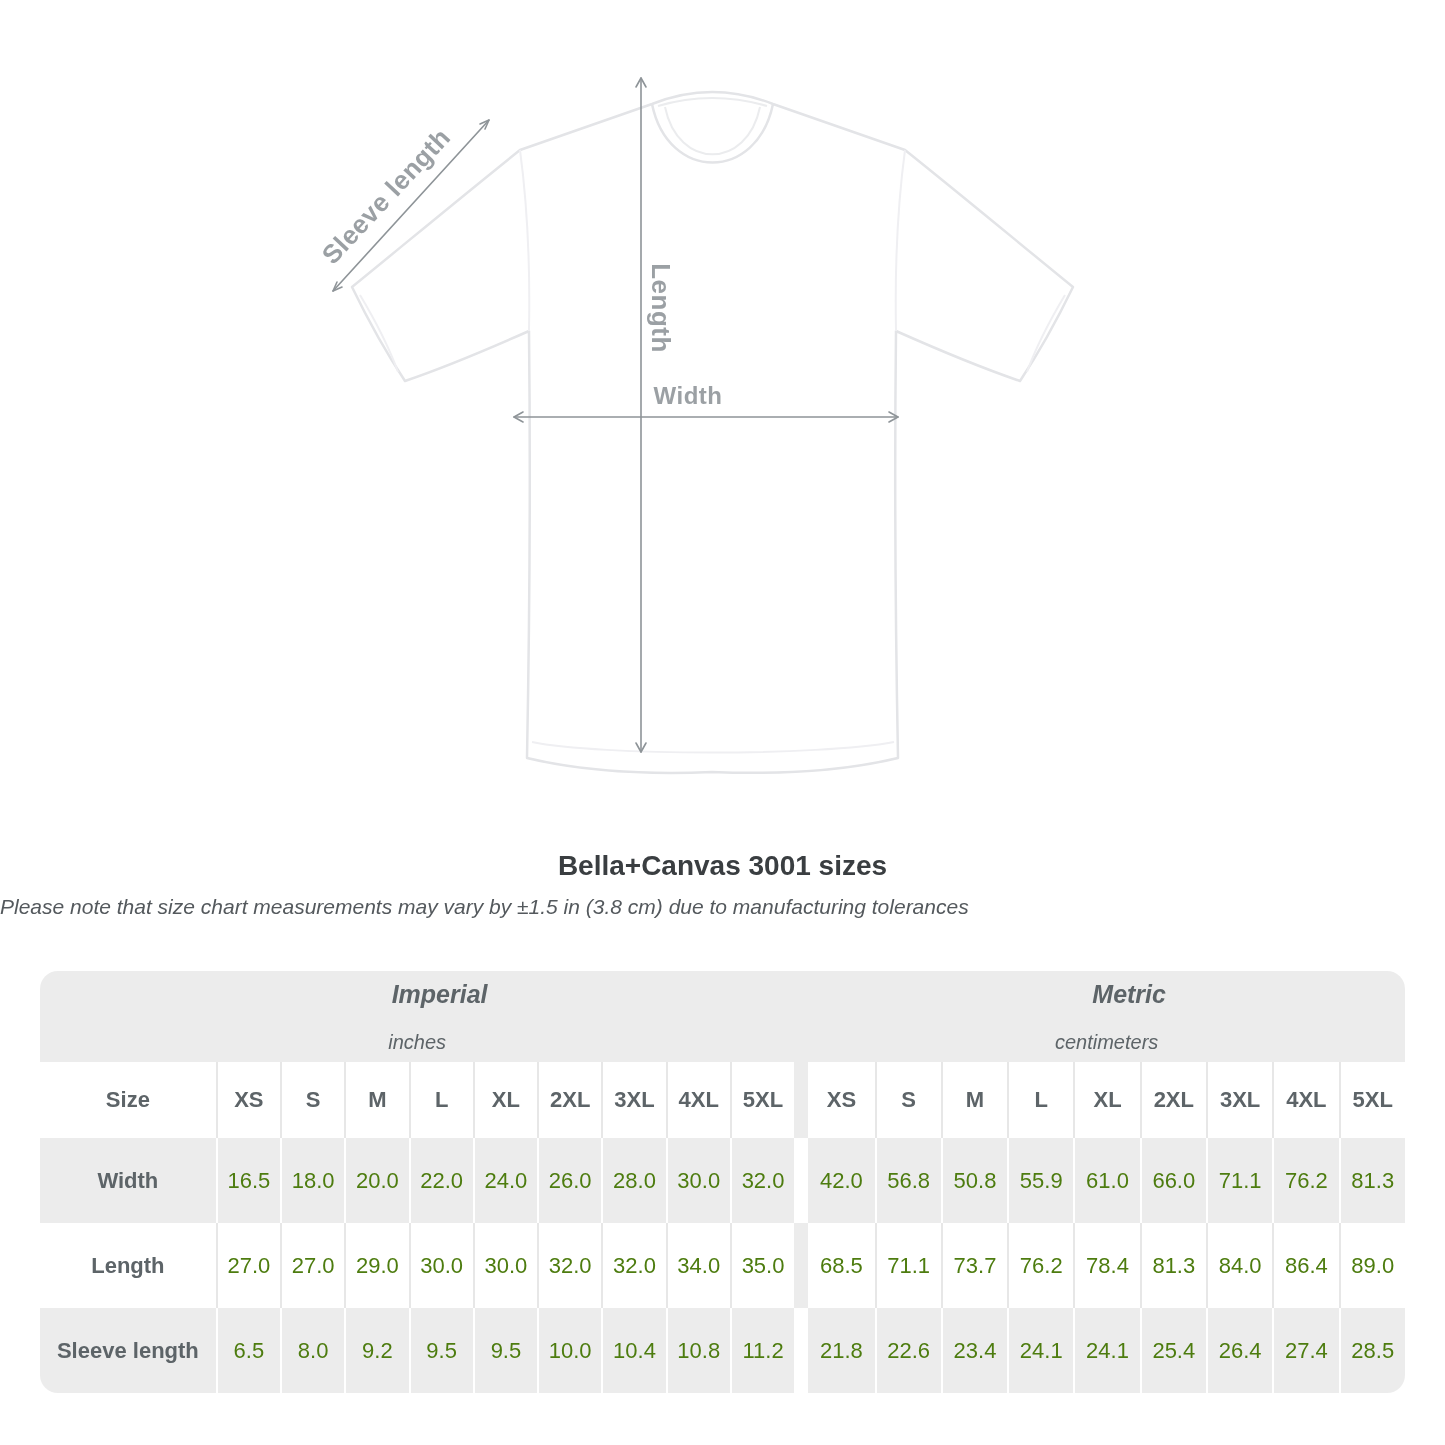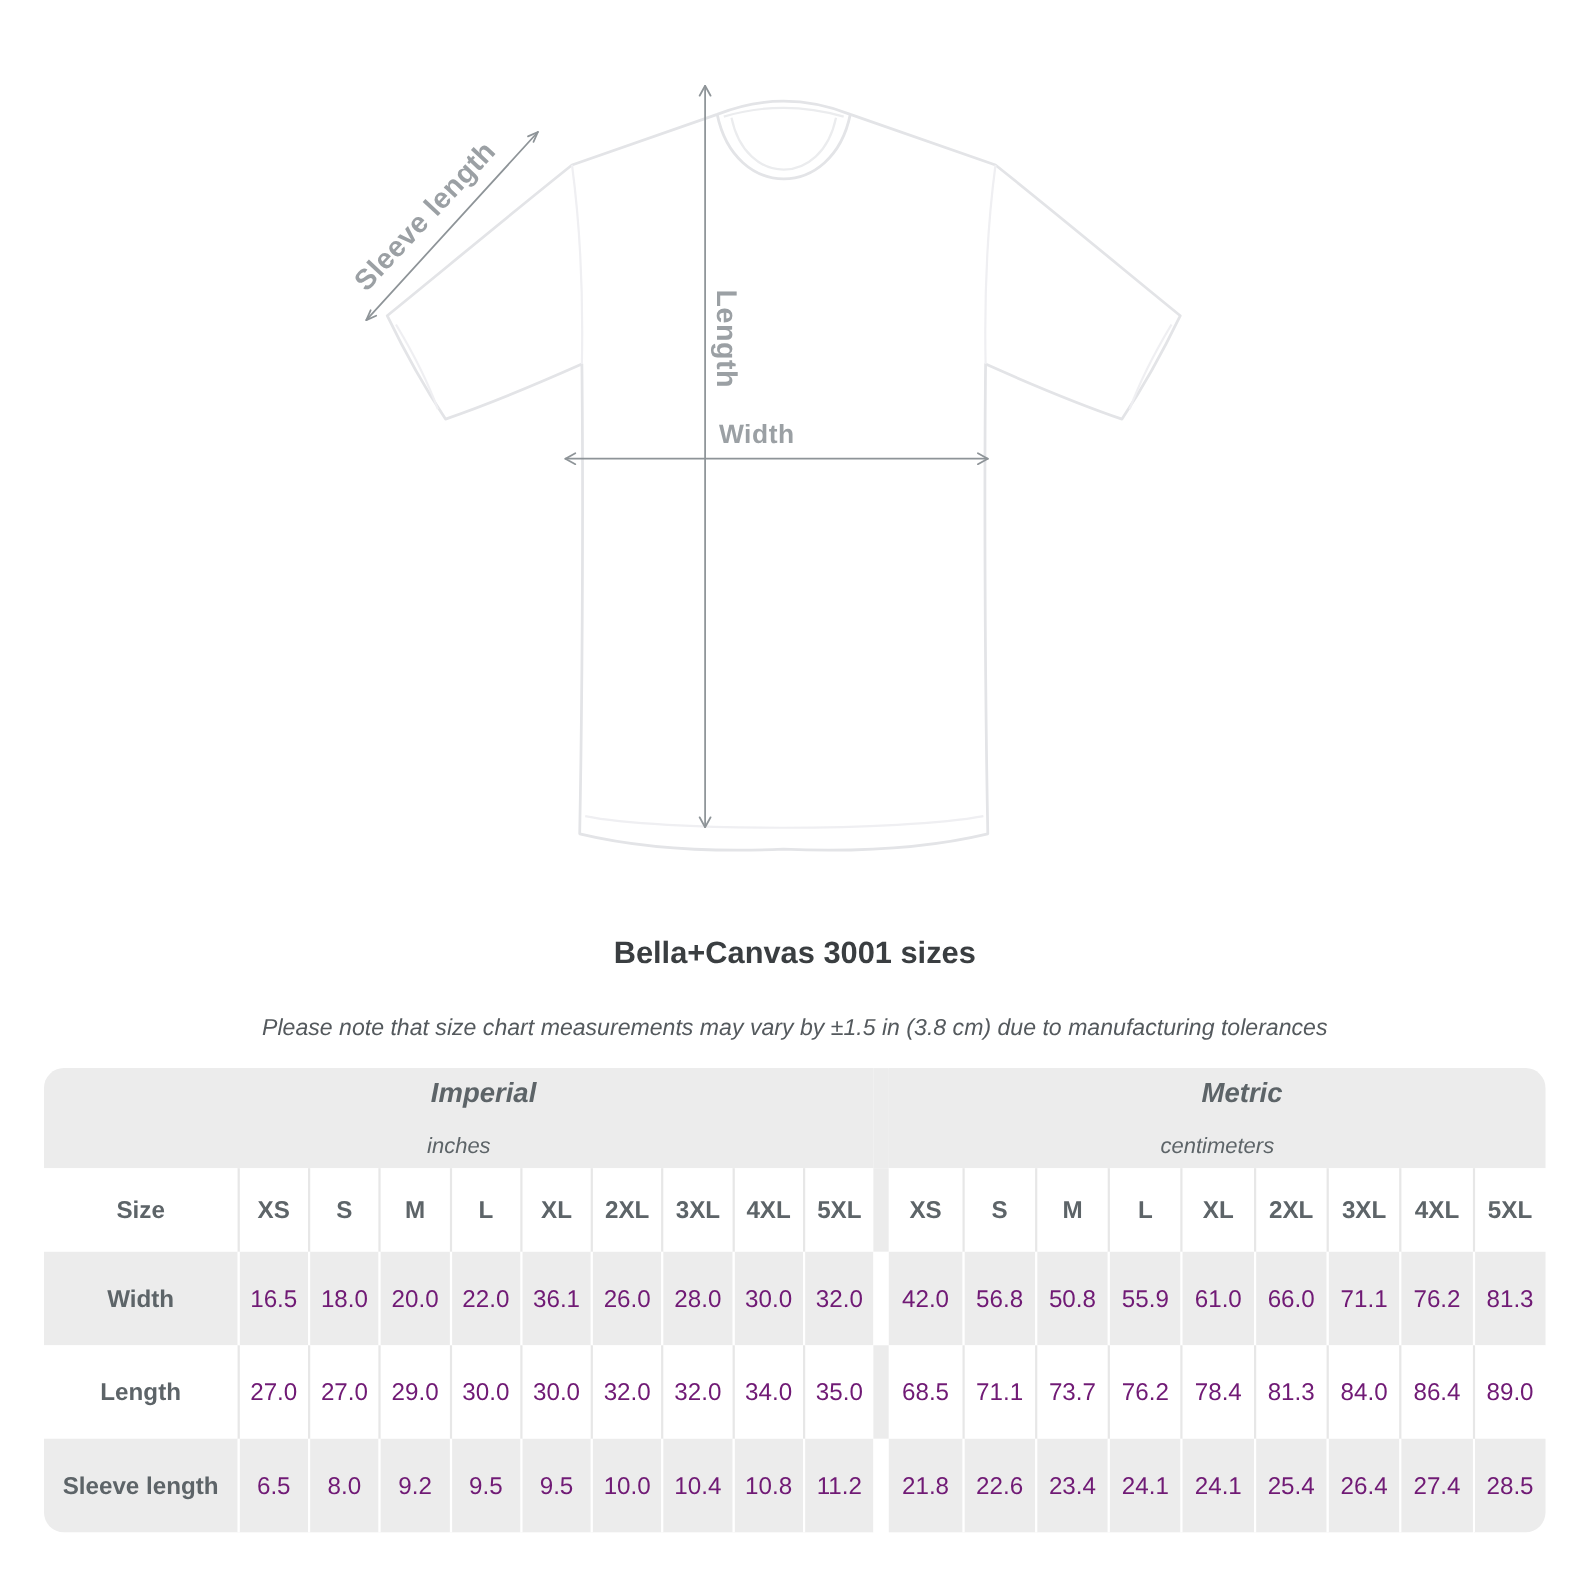--- a/index.html
+++ b/index.html
@@ -21,21 +21,21 @@
                 font-size:26px; transform:rotate(90deg); }
   #lbl-width  { left:628px; top:380px; width:120px; height:32px; line-height:32px;
                 font-size:24px; }
 
   
   #title {
     position:absolute; left:0; right:0; top:850px; text-align:center;
     font-size:28px; font-weight:bold; color:#3a3e41;
   }
   #subtitle {
-    position:absolute; left:0; right:0; top:923px; text-align:center;
+    position:absolute; left:0; right:0; top:895px; 
     font-size:21px; font-style:italic; color:#54595d;
   }
 
   
   #size-table {
     position:absolute; left:40px; top:971px; width:1365px;
     border-collapse:separate; border-spacing:0; table-layout:fixed;
   }
   #size-table td { vertical-align:middle; text-align:center; padding:0; }
 
@@ -53,21 +53,21 @@
   tr.white td.div { background:#ececec; }
 
   tr.gray td { background:#ececec; }
   tr.gray td.b   { border-left:2px solid #ffffff; }
   tr.gray td.div { background:#ffffff; }
 
   tr.last td:first-child { border-bottom-left-radius:18px; }
   tr.last td:last-child  { border-bottom-right-radius:18px; }
 
   .lbl, .sz { font-size:22px; font-weight:bold; color:#5d6468; }
-  .val { font-size:22px; color:#701a75; }
+  .val { font-size:22px; color:#4d7c0f; }
 </style>
 </head>
 <body>
 
 <div id="hero">
   <svg width="1445" height="830" viewBox="0 0 1445 830">
 
     <path d="M 652 104
          Q 712 80 773 104
          L 905 150
@@ -182,21 +182,21 @@
     <td class="sz b">4XL</td>
     <td class="sz b">5XL</td>
   </tr>
 
   <tr class="gray r-data">
     <td class="lbl">Width</td>
     <td class="val b">16.5</td>
     <td class="val b">18.0</td>
     <td class="val b">20.0</td>
     <td class="val b">22.0</td>
-    <td class="val b">36.1</td>
+    <td class="val b">24.0</td>
     <td class="val b">26.0</td>
     <td class="val b">28.0</td>
     <td class="val b">30.0</td>
     <td class="val b">32.0</td>
     <td class="div"></td>
     <td class="val">42.0</td>
     <td class="val b">56.8</td>
     <td class="val b">50.8</td>
     <td class="val b">55.9</td>
     <td class="val b">61.0</td>

